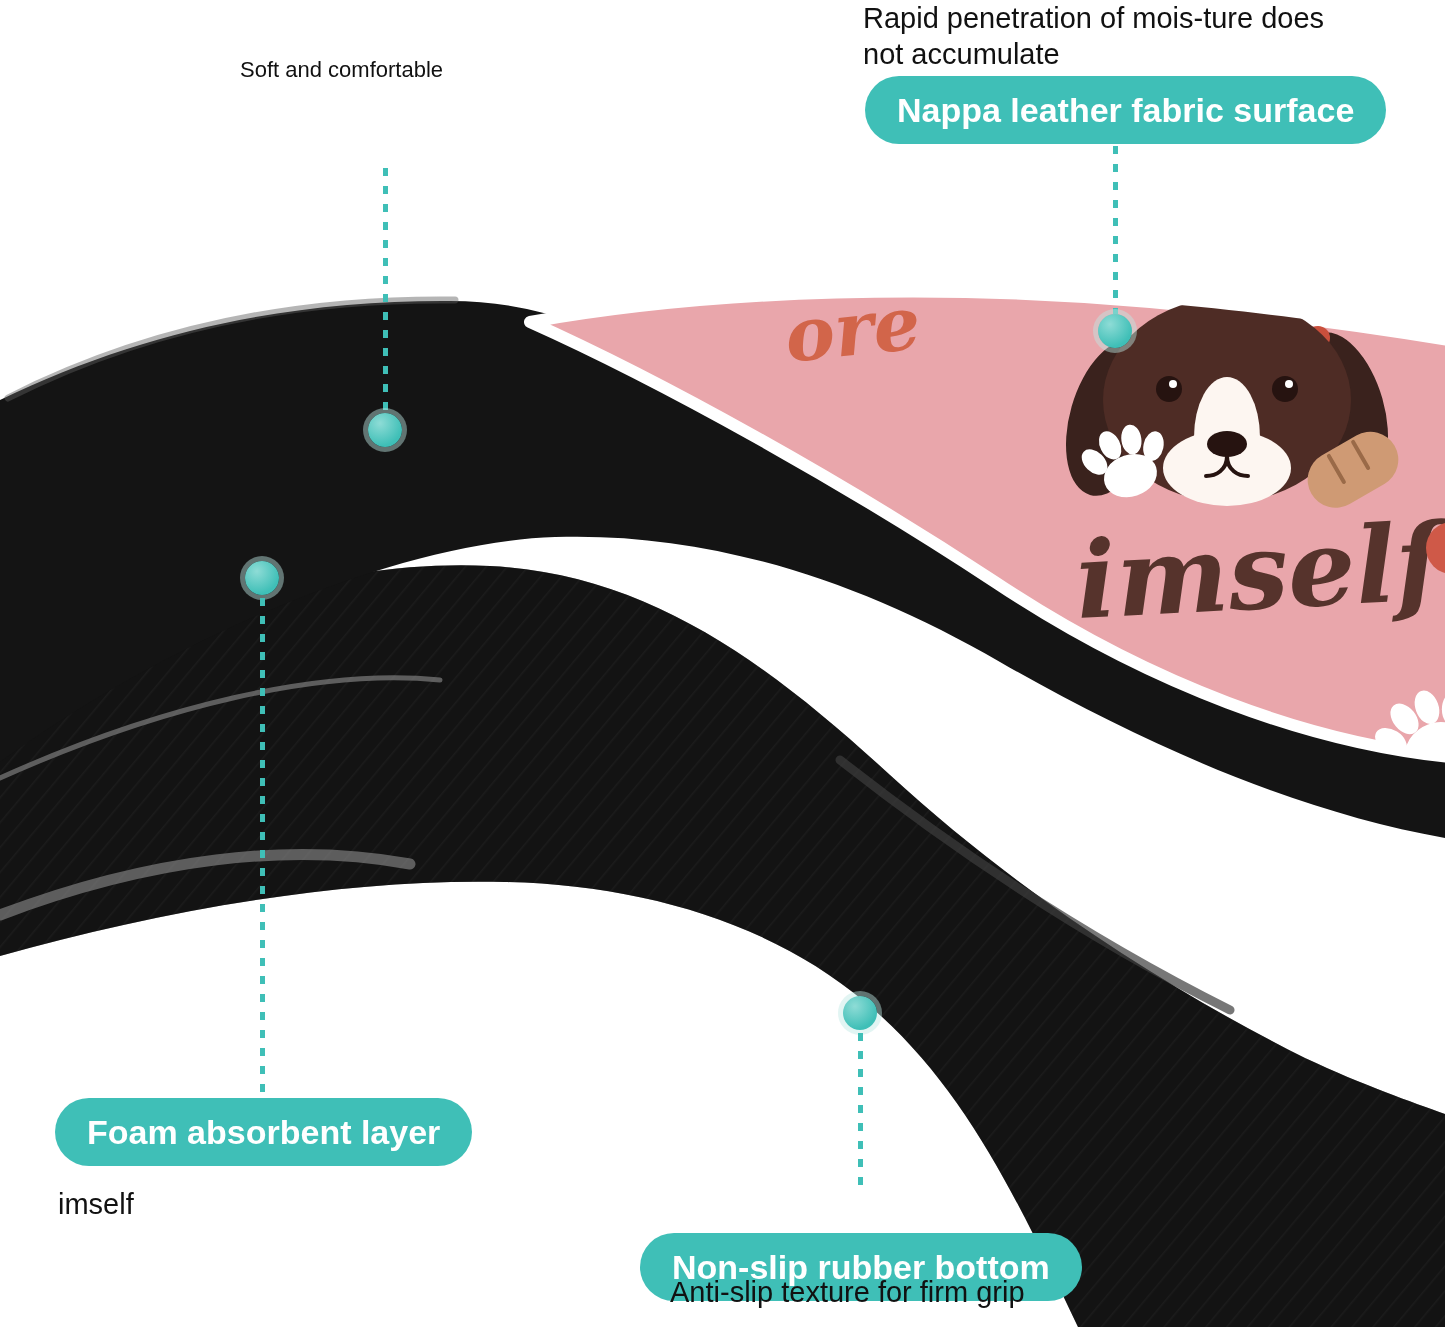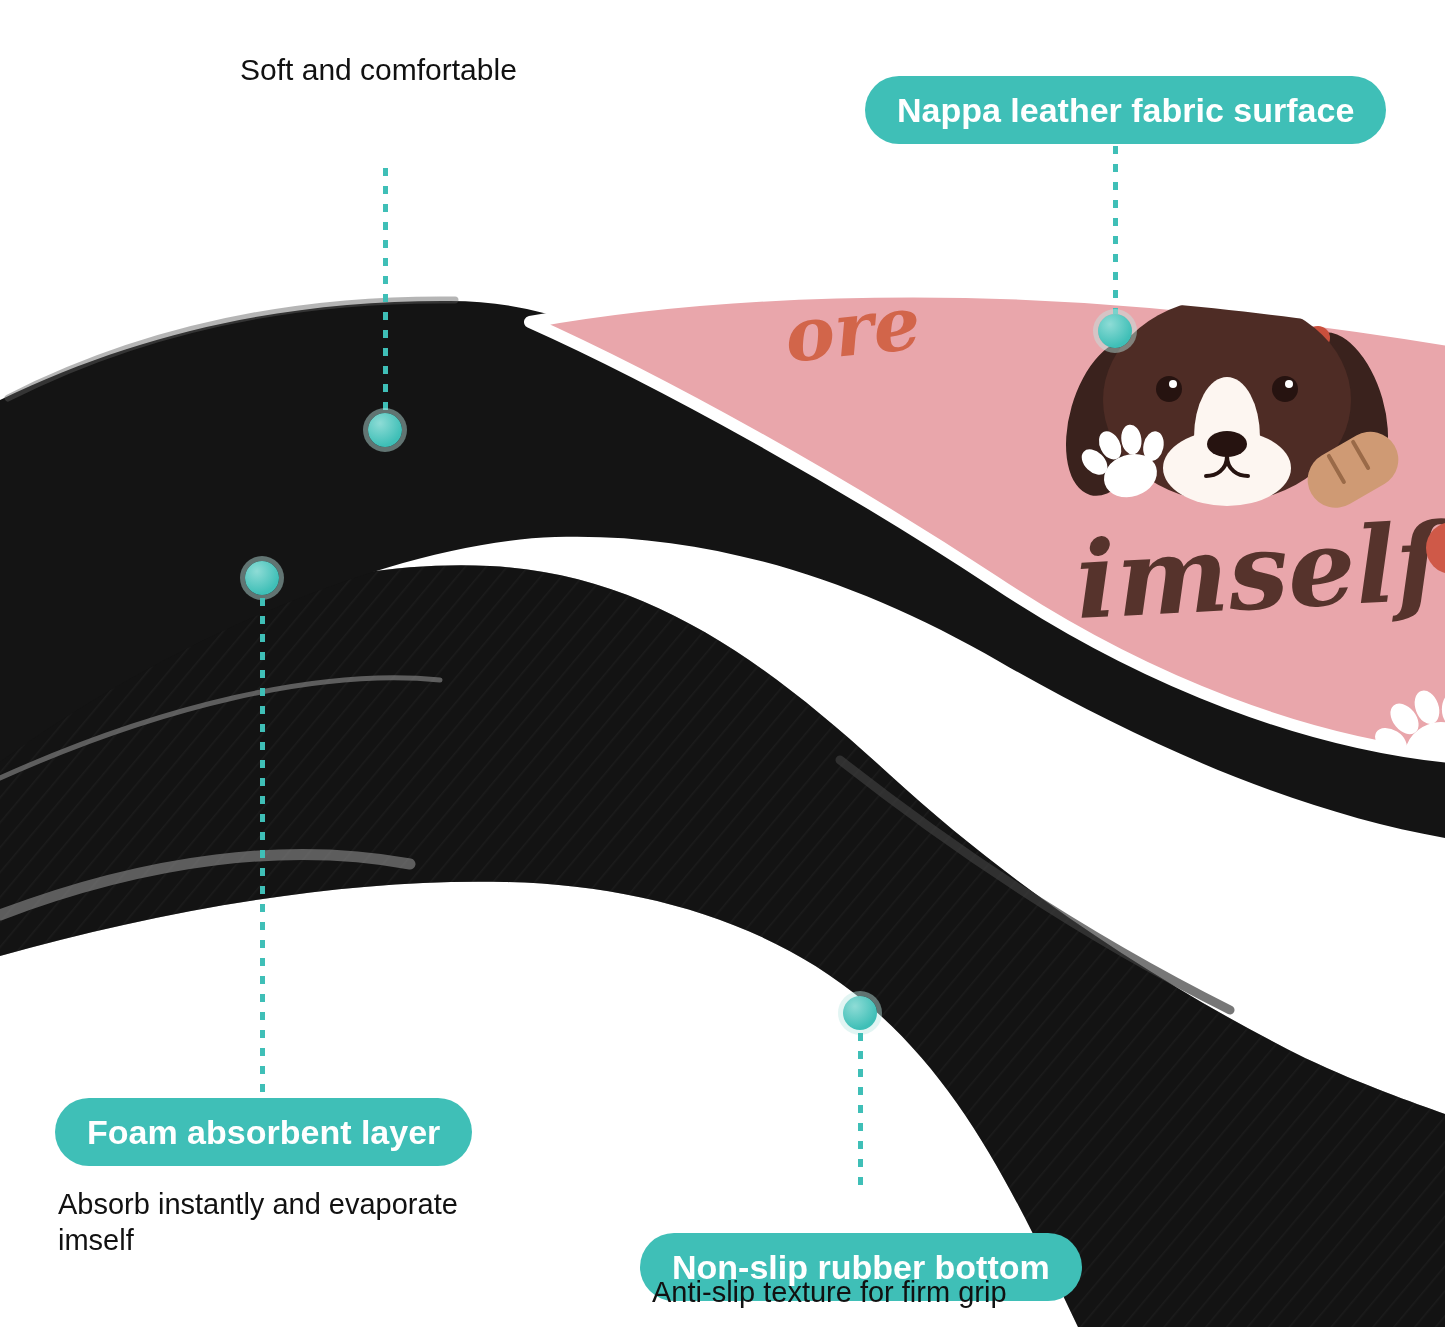--- a/index.html
+++ b/index.html
@@ -55,21 +55,21 @@
     font-size: 34px;
     font-weight: bold;
     white-space: nowrap;
   }
   .note {
     position: absolute;
     color: var(--note-text, #111111);
     font-size: 29px;
     line-height: 36px;
   }
-  .note.big { font-size: 30px; text-align: right; }
+  .note.big { font-size: 22px; text-align: right; }
   .leader {
     position: absolute;
     width: 5px;
     background-image: repeating-linear-gradient(
       to bottom,
       var(--accent-teal, #3fbfb7) 0 8px,
       transparent 8px 18px);
   }
   .dot {
     position: absolute;
@@ -157,30 +157,33 @@
         <ellipse cx="31" cy="-13" rx="10" ry="15" transform="rotate(30 31 -13)"></ellipse>
       </g>
       <circle class="heart-print" cx="1452" cy="548" r="26"></circle>
     </g>
   </svg>
 
   <div class="note big" style="left:240px; top:52px;">Soft and comfortable</div>
   <div class="leader" style="left:383px; top:168px; height:246px;"></div>
   <div class="dot" style="left:368px; top:413px;"></div>
 
+  <div class="note" style="left:863px; top:0px; width:560px;">
+    <div>Rapid penetration of mois-ture does</div>
+    <div>not accumulate</div>
+  </div>
   <div class="pill" style="left:865px; top:76px;">Nappa leather fabric surface</div>
   <div class="leader" style="left:1113px; top:146px; height:168px;"></div>
   <div class="dot" style="left:1098px; top:314px;"></div>
 
   <div class="dot" style="left:245px; top:561px;"></div>
   <div class="leader" style="left:260px; top:598px; height:496px;"></div>
   <div class="pill" style="left:55px; top:1098px;text-align:center;">Foam absorbent layer</div>
   <div class="note" style="left:58px; top:1186px; width:470px;">
-    <div>Absorb instantly and evaporate</div>
     <div>imself</div>
   </div>
 
   <div class="dot" style="left:843px; top:996px;"></div>
   <div class="leader" style="left:858px; top:1033px; height:162px;"></div>
   <div class="pill" style="left:640px; top:1198px;margin-top:35px;">Non-slip rubber bottom</div>
-  <div class="note" style="left:652px; top:1274px;">Anti-slip texture for firm grip</div>
+  <div class="note" style="left:670px; top:1274px;">Anti-slip texture for firm grip</div>
 
 </div>
 
 </body></html>

